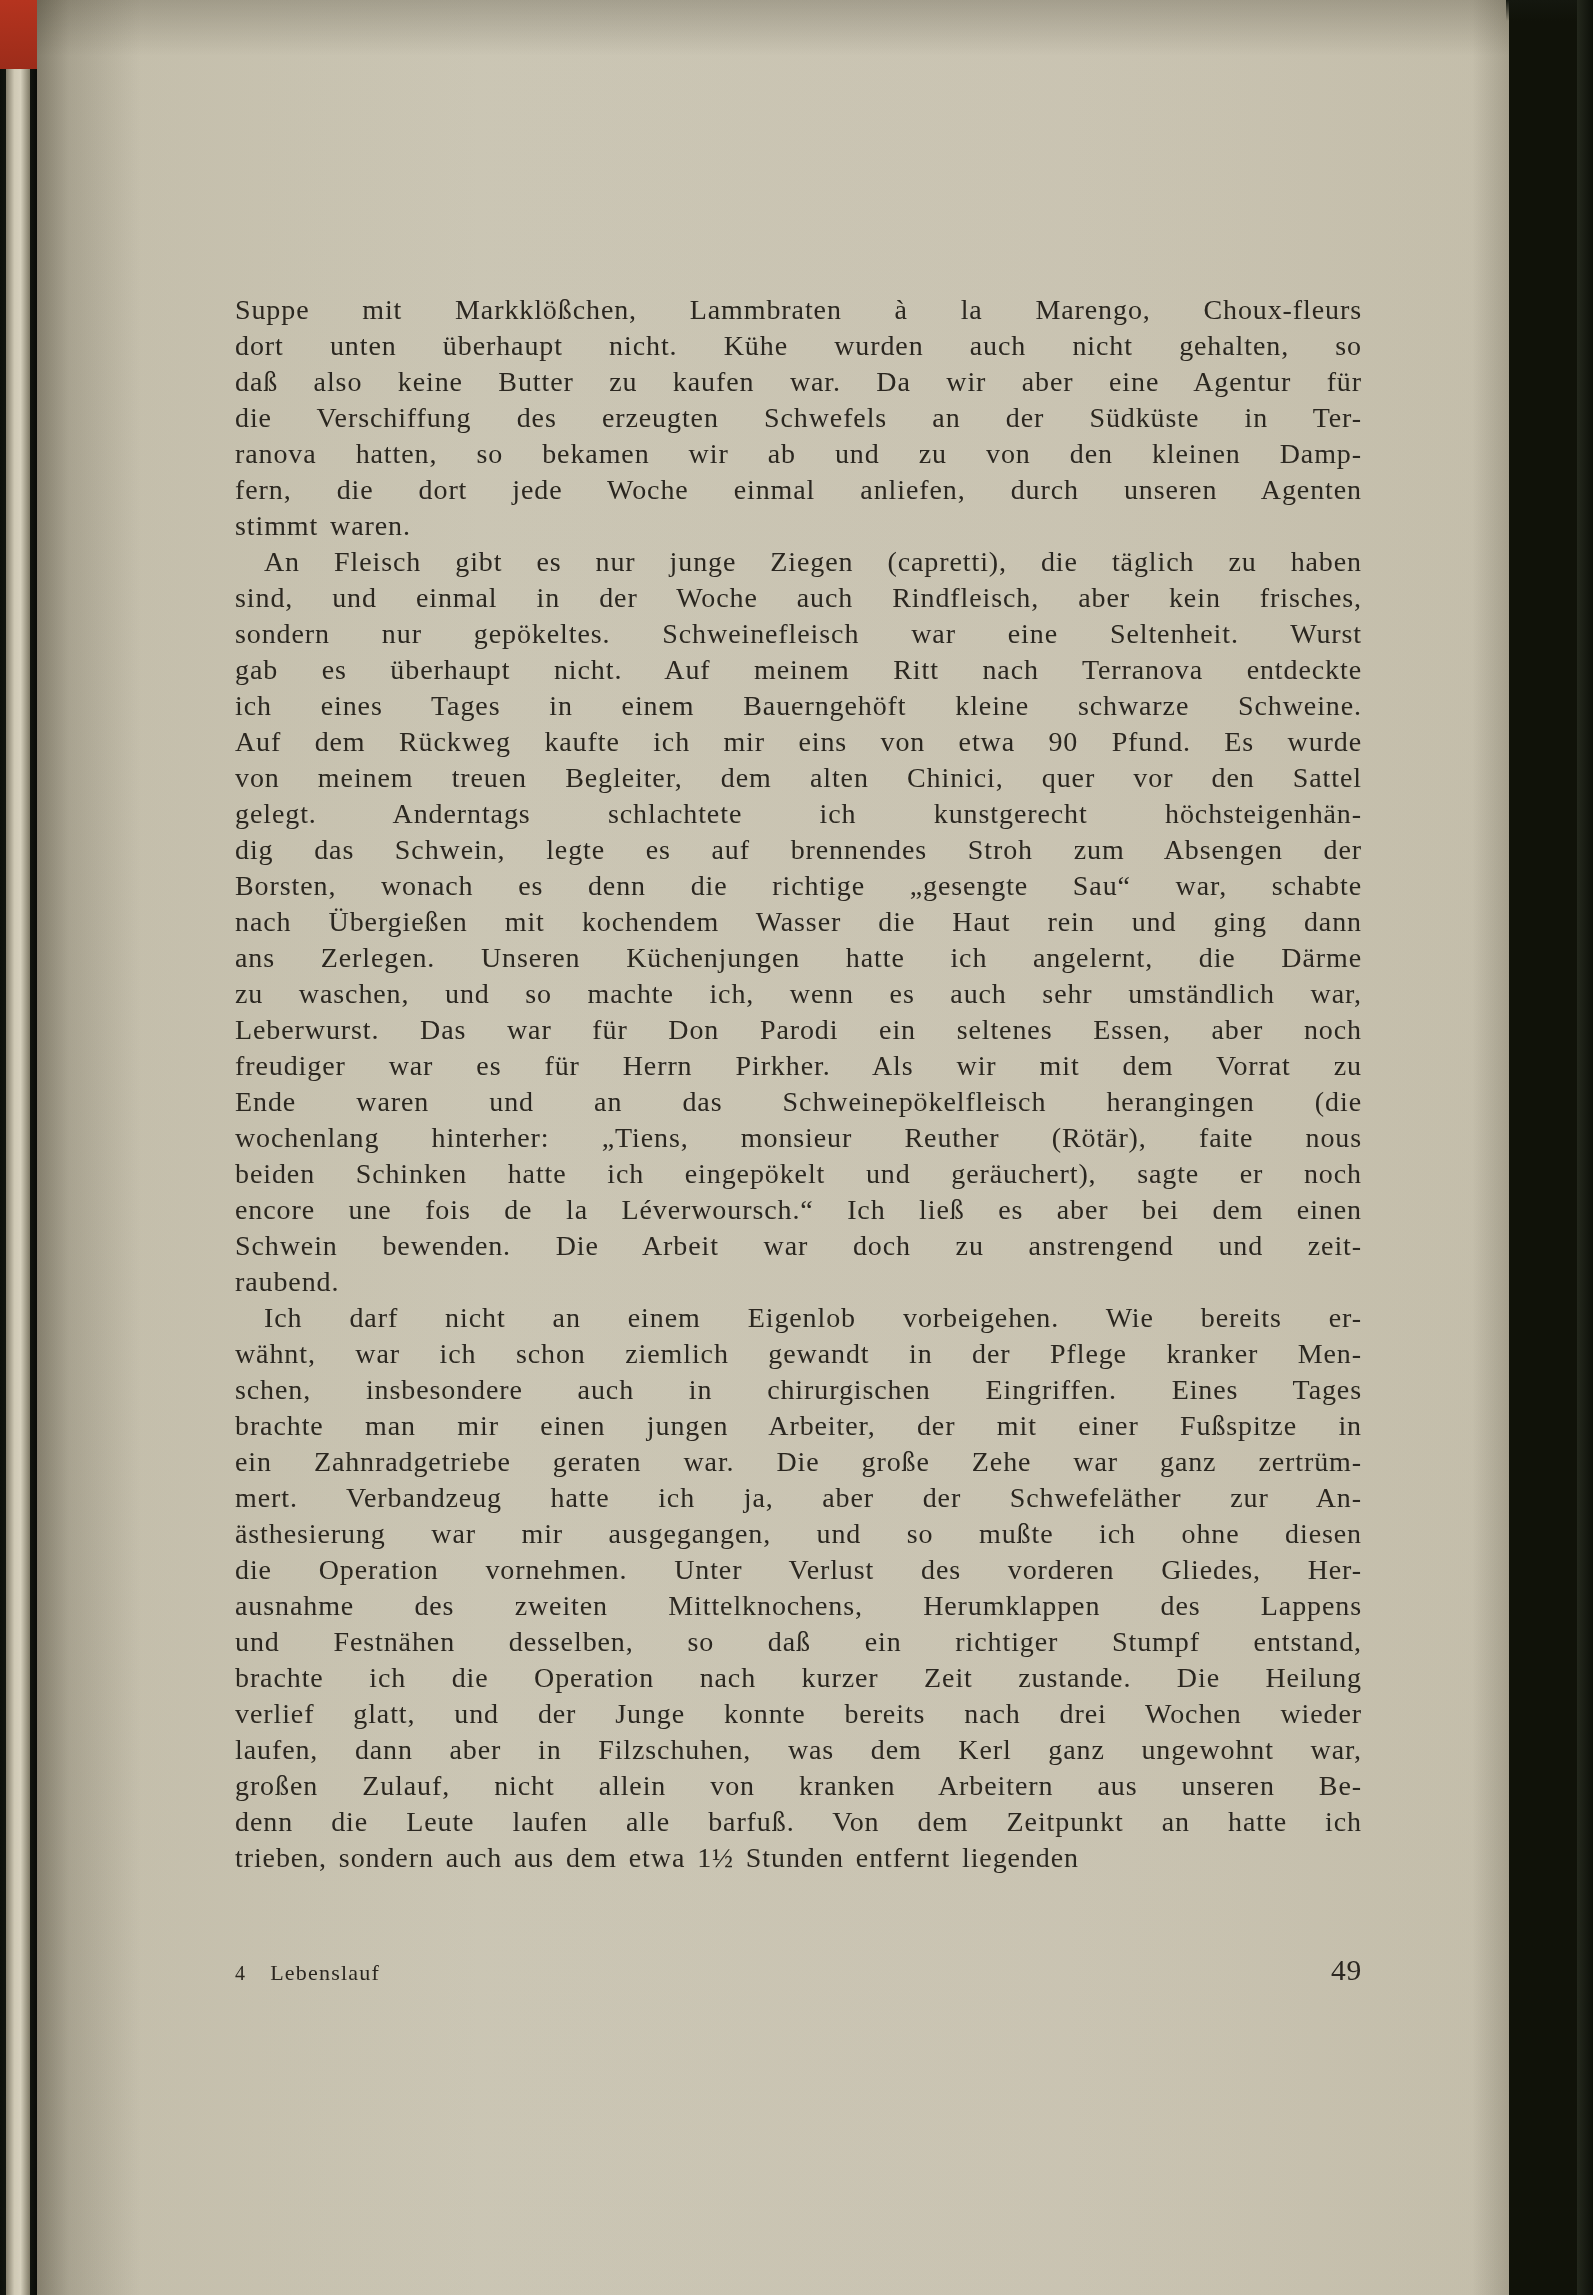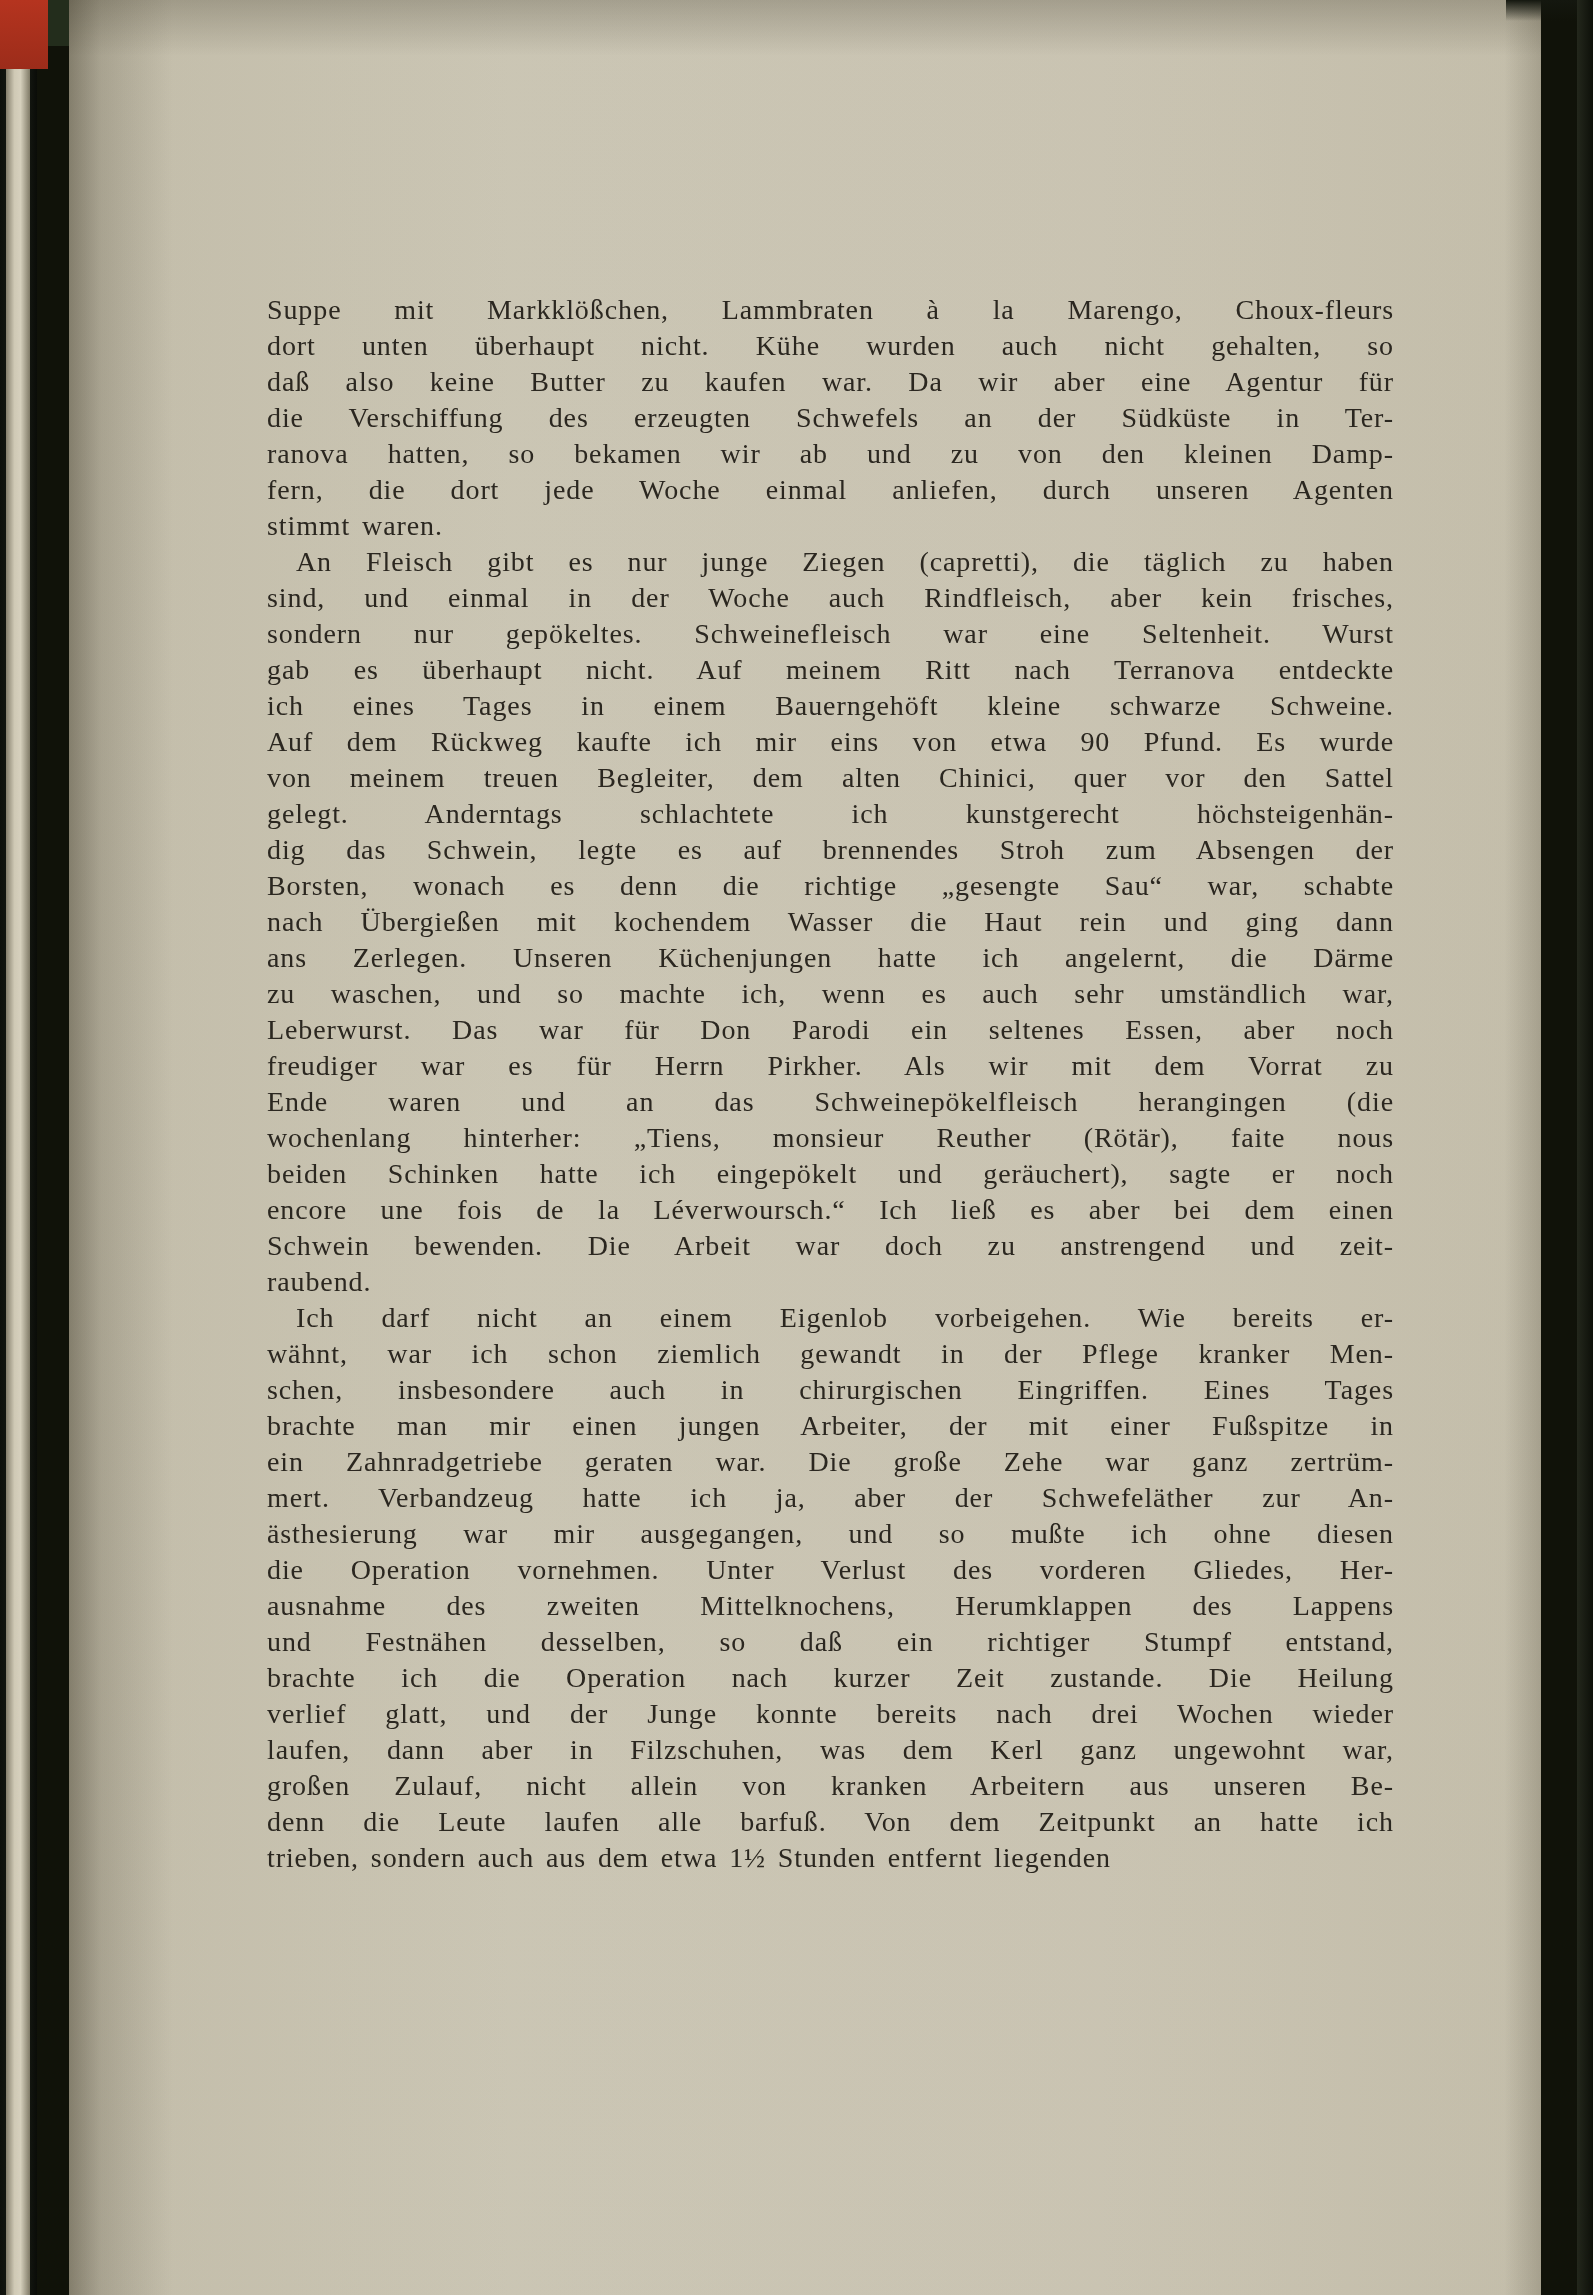--- a/index.html
+++ b/index.html
@@ -34,21 +34,20 @@
 
   
   .paper {
     position: absolute; left: 37px; top: 0; width: 1472px; height: 100%;
     background:
       linear-gradient(90deg, rgba(30,25,10,0.38) 0px, rgba(30,25,10,0.16) 32px, rgba(30,25,10,0.0) 104px),
       linear-gradient(180deg, rgba(30,25,10,0.22) 0px, rgba(30,25,10,0.0) 56px),
       linear-gradient(270deg, rgba(30,25,10,0.18) 0px, rgba(30,25,10,0.0) 37px),
       linear-gradient(180deg, rgba(30,25,10,0.10) 100%, rgba(30,25,10,0.0) 100%),
       linear-gradient(90deg, #d5cfbb 0%, #ded9c7 30%, #ddd7c5 70%, #d6d0bc 100%);
-    margin-left: 32px;
   }
 
   
   .page-edges {
     position: absolute; left: 1509px; top: 0; width: 67px; height: 100%;
     background:
       linear-gradient(90deg, rgba(0,0,0,0.12), rgba(0,0,0,0.0) 30%, rgba(0,0,0,0.22) 100%),
       repeating-linear-gradient(90deg,
         #ccc6b3 0px, #ccc6b3 3.2px,
         #a59f8c 3.2px, #6px,
@@ -146,18 +145,24 @@
         <div class="line">ausnahme des zweiten Mittelknochens, Herumklappen des Lappens</div>
         <div class="line">und Festnähen desselben, so daß ein richtiger Stumpf entstand,</div>
         <div class="line">brachte ich die Operation nach kurzer Zeit zustande. Die Heilung</div>
         <div class="line">verlief glatt, und der Junge konnte bereits nach drei Wochen wieder</div>
         <div class="line">laufen, dann aber in Filzschuhen, was dem Kerl ganz ungewohnt war,</div>
         <div class="line">großen Zulauf, nicht allein von kranken Arbeitern aus unseren Be-</div>
         <div class="line">denn die Leute laufen alle barfuß. Von dem Zeitpunkt an hatte ich</div>
         <div class="line last">trieben, sondern auch aus dem etwa 1½ Stunden entfernt liegenden</div>
       </div>
     </div>
+  <div class="footer">
+    <div class="sig">
+      <span class="sig-num">4</span><span class="sig-label">Lebenslauf</span>
+    </div>
+    <div class="pagenum">49</div>
+  </div>
 </div>
 
 <div class="page-edges"></div>
 <div class="corner-tr"></div>
 <div class="cover-right"></div>
 
 
 </body></html>

